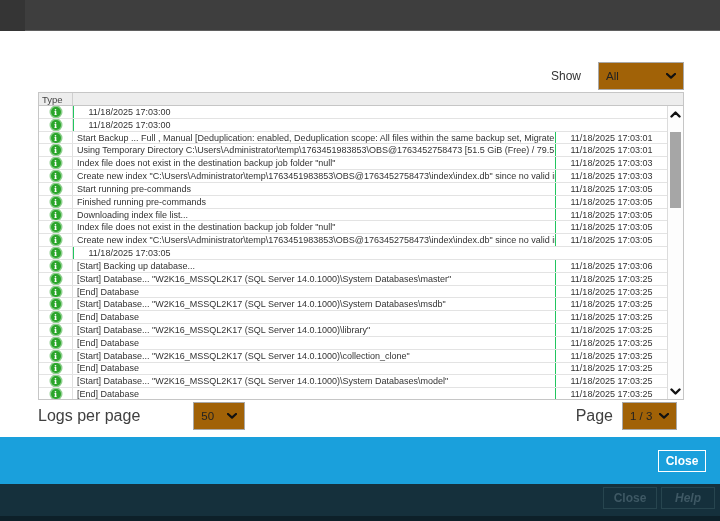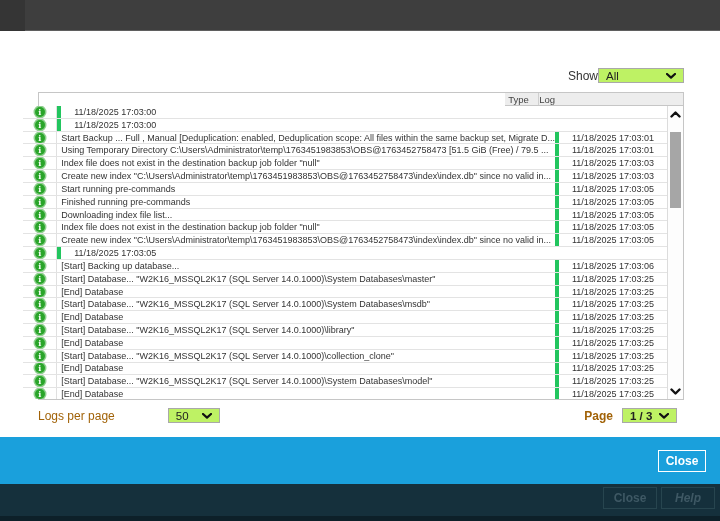--- a/index.html
+++ b/index.html
@@ -7,69 +7,69 @@
               font-family:"Liberation Sans", sans-serif; }
   .window { position:relative; width:720px; height:521px; background:#fff; }
 
   
   .topbar { position:absolute; left:0; top:0; width:720px; height:31px;
             background:#3e3e3e; border-bottom:1px solid #5f5f5f; }
   .topbar-square { position:absolute; left:0; top:0; width:25px; height:31px; background:#353535; }
 
   
   .show-row { position:absolute; top:63px; right:36px; height:25px;
-              display:flex; align-items:center; gap:0; }
+              display:flex; align-items:center; gap:17px; }
   .show-label { font-size:12px; color:#333; }
 
-  .select-box { height:15px; background:#bef264; border:1px solid #a9a9a9;
+  .select-box { height:28px; background:#a16207; border:1px solid #a9a9a9;
                 display:flex; align-items:center; justify-content:space-between;
                 padding:0 7px; font-size:11.5px; color:#222; cursor:pointer; }
   .select-box .chev { flex:0 0 auto; margin-left:6px; display:flex; align-items:center; }
 
   
   .log-table { position:absolute; left:38px; top:92px; width:646px; height:308px;
                border:1px solid #c6c6c6; display:flex; flex-direction:column;
-               background:#fff;align-items:flex-end; }
+               background:#fff; }
   .thead { display:flex; height:13px; background:#ededed; border-bottom:1px solid #c6c6c6;
            font-size:9.5px; color:#444; flex:0 0 auto; }
   .th { display:flex; align-items:center; overflow:hidden; }
   .th-type { width:34px; padding-left:3px; border-right:1px solid #cfcfcf; }
   .th-log  { flex:1; justify-content:center; }
   .th-time { width:112px; justify-content:center; border-left:4px solid #000000;margin-top:44px; }
   .th-corner { width:16px; background:#ededed; }
 
   .table-main { display:flex; flex:1; min-height:0; }
   .rows-area { flex:1; overflow:hidden; }
   .tr { display:flex; height:12.83px; border-bottom:1px solid #e3e3e3; background:#fff; }
   .td { display:flex; align-items:center; overflow:hidden; white-space:nowrap; }
   .td-type { width:34px; justify-content:center; border-right:1px solid #e0e0e0; }
   .td-log  { flex:1; padding-left:4px; font-size:9px; color:#333; }
   .td-time { width:112px; justify-content:center; font-size:9px; color:#333;
-             border-left:4px solid #22c55e; }
+             border-left:1px solid #22c55e; }
 
   .info-icon { width:10px; height:10px; border-radius:50%; background:#2aa52a;
                box-shadow:0 0 0 1.5px #8fcf8f; color:#fff; font-size:8px; font-weight:bold;
                display:flex; align-items:center; justify-content:center;
                font-family:"DejaVu Serif", serif; line-height:10px; }
 
   
   .scrollbar { width:16px; border-left:1px solid #dcdcdc; display:flex;
                flex-direction:column; background:#fdfdfd; }
   .scroll-btn { height:16px; display:flex; align-items:center; justify-content:center;
                 cursor:pointer; flex:0 0 auto; }
   .scroll-track { flex:1; position:relative; }
   .scroll-thumb { position:absolute; left:2px; right:2px; top:10px; height:76px;
                   background:#a6a6a6; cursor:grab; }
 
   
   .pag-left { position:absolute; left:38px; top:403px; height:25px;
               display:flex; align-items:center; gap:9px; }
   .pag-right { position:absolute; right:43px; top:403px; height:25px;
-               display:flex; align-items:center; gap:9px;font-weight:bold; }
-  .pag-label { font-size:12px; color:#a16207; }
+               display:flex; align-items:center; gap:9px; }
+  .pag-label { font-size:16px; color:#404040; }
   .sel-logs { width:52px;margin-left:44px; }
   .sel-page { width:55px;text-align:center; }
   .sel-show { width:86px; }
 
   
   .action-bar { position:absolute; left:0; top:437px; width:720px; height:47px;
                 background:#1aa0dc; }
   .close-btn { position:absolute; right:14px; top:13px; width:48px; height:22px;
                background:transparent; border:1px solid #fff; color:#fff;
                font-size:12px; font-weight:bold; display:flex; align-items:center;
@@ -103,21 +103,20 @@
         <svg width="10" height="6" viewBox="0 0 10 6">
             <path d="M1 1 L5 4.6 L9 1" fill="none" stroke="#111" stroke-width="2.2" stroke-linecap="round" stroke-linejoin="round"></path>
           </svg>
       </span>
     </div>
   </div>
 
   <div class="log-table">
     <div class="thead">
       <div class="th th-type">Type</div>
-      <div class="th th-log">Log</div>
       <div class="th th-time">Time</div>
       <div class="th-corner"></div>
     </div>
     <div class="table-main">
       <div class="rows-area" id="tbody">
     <div class="tr">
       <div class="td td-type">
         <span class="info-icon">i</span>
       </div>
       <div class="td td-time">11/18/2025 17:03:00</div>

